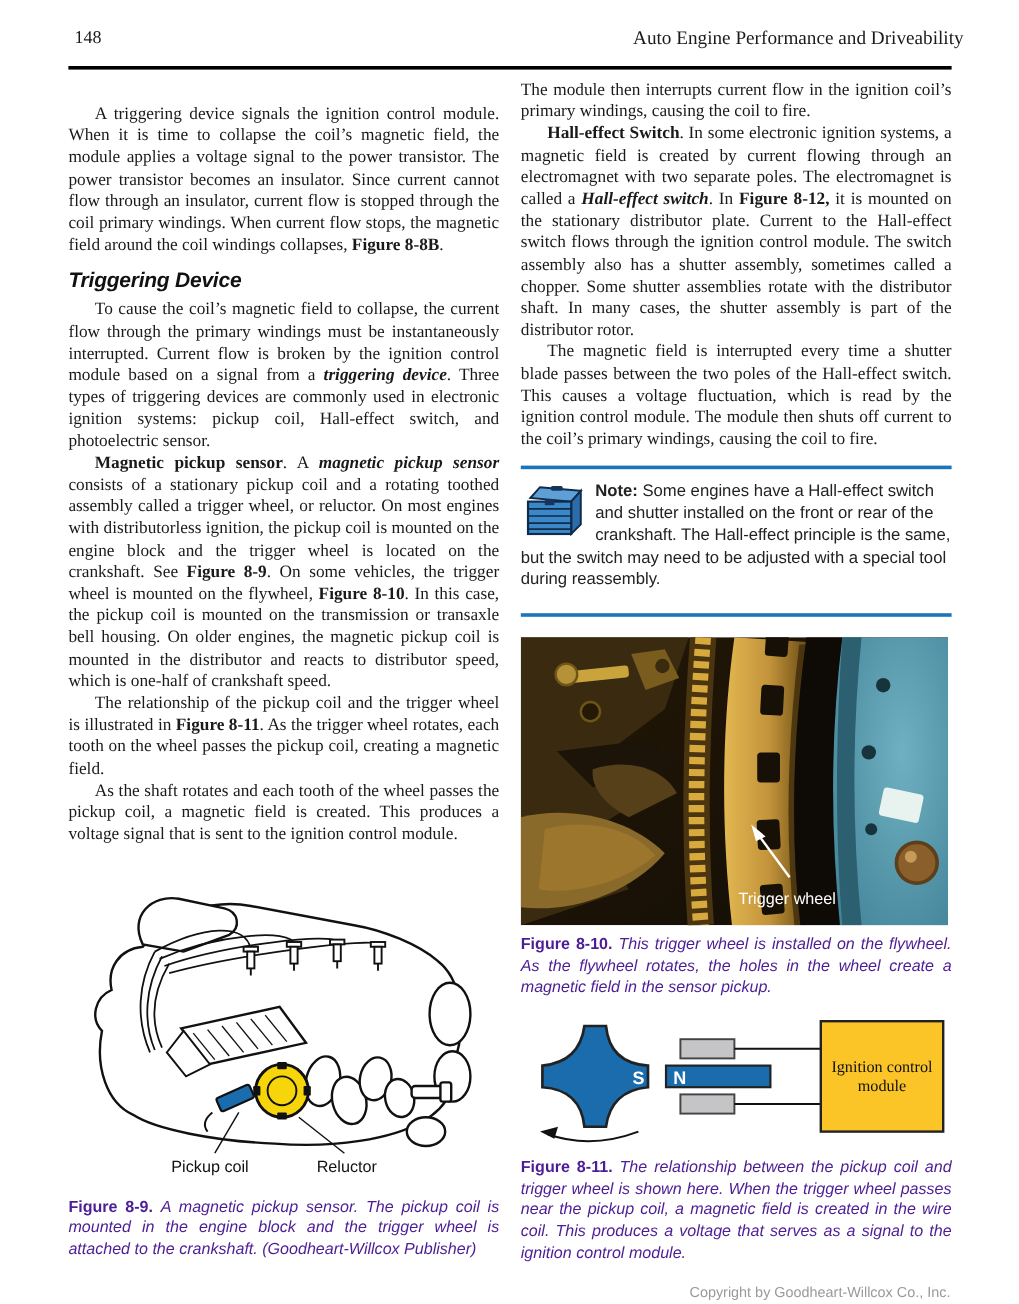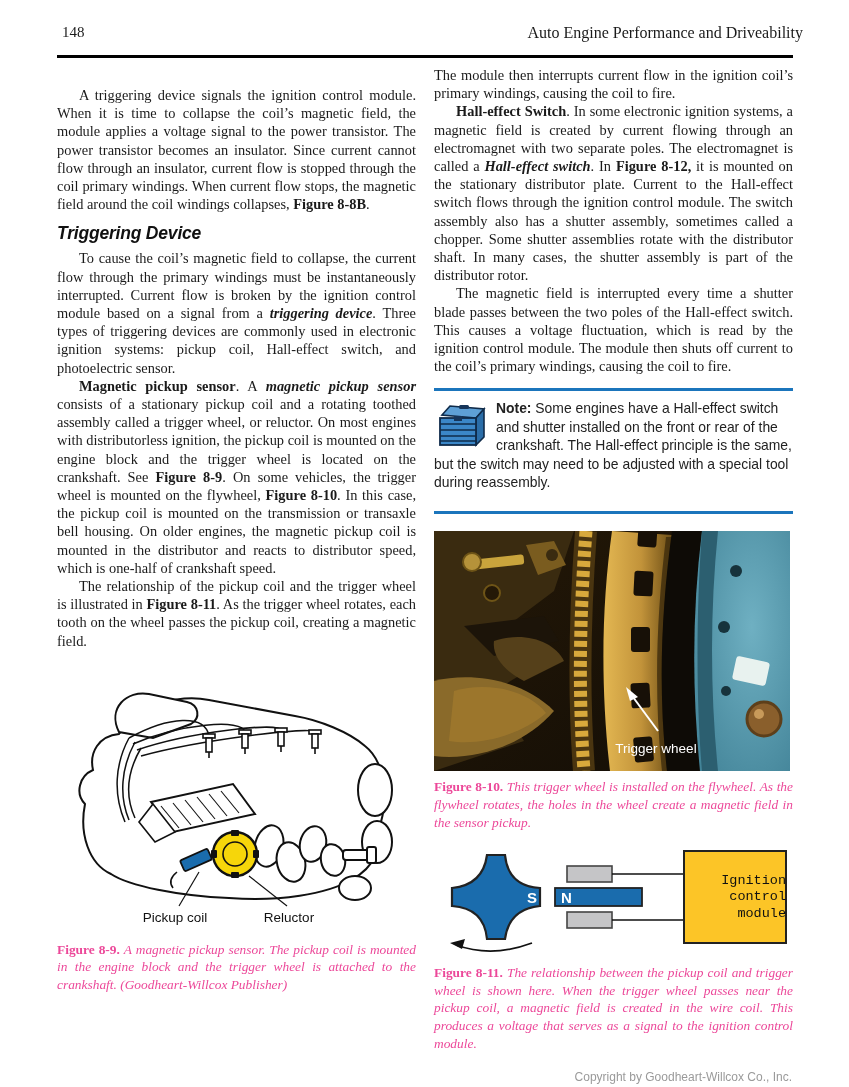--- a/index.html
+++ b/index.html
@@ -23,30 +23,30 @@
   }
   .note{
     margin-top:13px;border-top:3px solid var(--note-blue);border-bottom:3px solid var(--note-blue);
     padding:8px 0 20px 0;font-family:"Liberation Sans", sans-serif;
     font-size:13.9px;line-height:18.4px;color:#222;
   }
   .note::after{content:"";display:block;clear:both;}
   .note-icon{float:left;width:52px;height:48px;margin:2px 8px 2px 2px;}
   .figure{margin-top:22px;}
   .caption{
-    font-family:Liberation Serif, serif;font-size:13.4px;line-height:17.6px;
-    text-align:justify;margin:7px 0 0 0;color:#ec4899;
+    font-family:Liberation Sans, sans-serif;font-size:13.4px;line-height:17.6px;
+    text-align:justify;margin:7px 0 0 0;color:#4c1d95;
   }
   .photo{margin-top:17px;width:291px;height:240px;}
   .photo svg{display:block;}
   .diagram{position:relative;margin-top:14px;width:358px;height:112px;}
   .module-label{
     position:absolute;left:250px;top:6px;width:102px;height:92px;
-    display:flex;align-items:center;justify-content:center;text-align:right;
-    font-family:Liberation Mono, monospace;font-size:13.5px;line-height:16.5px;color:#111;
+    display:flex;align-items:center;justify-content:center;text-align:center;
+    font-family:Liberation Serif, serif;font-size:13.5px;line-height:16.5px;color:#111;
   }
   .footer{
     position:absolute;right:57px;top:1070px;
     font-family:"Liberation Sans", sans-serif;font-size:12px;color:#9a9a9a;
   }
   svg text{font-family:"Liberation Sans", sans-serif;}
 </style>
 </head>
 <body>
 
@@ -55,20 +55,21 @@
   <div class="page-number">148</div>
   <div class="running-head">Auto Engine Performance and Driveability</div>
   <div class="header-rule"></div>
 
   <div class="col col-left">
     <p class="body indent"><span>A triggering device signals the ignition control module. When it is time to collapse the coil’s magnetic field, the module applies a voltage signal to the power transistor. The power transistor becomes an insulator. Since current cannot flow through an insulator, current flow is stopped through the coil primary windings. When current flow stops, the magnetic field around the coil windings collapses, </span><span style="font-weight: bold;">Figure 8-8B</span><span>.</span></p>
     <h2 class="section-heading">Triggering Device</h2>
     <p class="body indent"><span>To cause the coil’s magnetic field to collapse, the current flow through the primary windings must be instantaneously interrupted. Current flow is broken by the ignition control module based on a signal from a </span><span style="font-weight: bold; font-style: italic;">triggering device</span><span>. Three types of triggering devices are commonly used in electronic ignition systems: pickup coil, Hall-effect switch, and photoelectric sensor.</span></p>
     <p class="body indent"><span style="font-weight: bold;">Magnetic pickup sensor</span><span>. A </span><span style="font-weight: bold; font-style: italic;">magnetic pickup sensor</span><span> consists of a stationary pickup coil and a rotating toothed assembly called a trigger wheel, or reluctor. On most engines with distributorless ignition, the pickup coil is mounted on the engine block and the trigger wheel is located on the crankshaft. See </span><span style="font-weight: bold;">Figure 8-9</span><span>. On some vehicles, the trigger wheel is mounted on the flywheel, </span><span style="font-weight: bold;">Figure 8-10</span><span>. In this case, the pickup coil is mounted on the transmission or transaxle bell housing.  On older engines, the magnetic pickup coil is mounted in the distributor and reacts to distributor speed, which is one-half of crankshaft speed.</span></p>
     <p class="body indent"><span>The relationship of the pickup coil and the trigger wheel is illustrated in </span><span style="font-weight: bold;">Figure 8-11</span><span>. As the trigger wheel rotates, each tooth on the wheel passes the pickup coil, creating a magnetic field.</span></p>
+    <p class="body indent"><span>As the shaft rotates and each tooth of the wheel passes the pickup coil, a magnetic field is created. This produces a voltage signal that is sent to the ignition control module.</span></p>
 
     <div class="figure">
       <svg width="359" height="258" viewBox="0 0 359 258">
 
         <path d="M62,62 C42,64 32,80 36,98 C22,104 18,122 28,132 C22,162 32,192 54,202 C72,214 122,224 172,226 C222,230 270,222 294,208 C318,196 328,170 324,150 C332,120 326,88 308,74 C292,60 262,48 238,44 L152,28 C122,22 86,32 62,62 Z" fill="#ffffff" stroke="#111" stroke-width="2"></path>
 
         <path d="M62,60 C50,36 70,18 92,22 L130,30 C142,33 144,46 134,52 L96,66 Z" fill="#ffffff" stroke="#111" stroke-width="2"></path>
 
         <ellipse cx="318" cy="118" rx="17" ry="26" fill="#fff" stroke="#111" stroke-width="2"></ellipse>
         <ellipse cx="320" cy="170" rx="15" ry="21" fill="#fff" stroke="#111" stroke-width="2"></ellipse>

